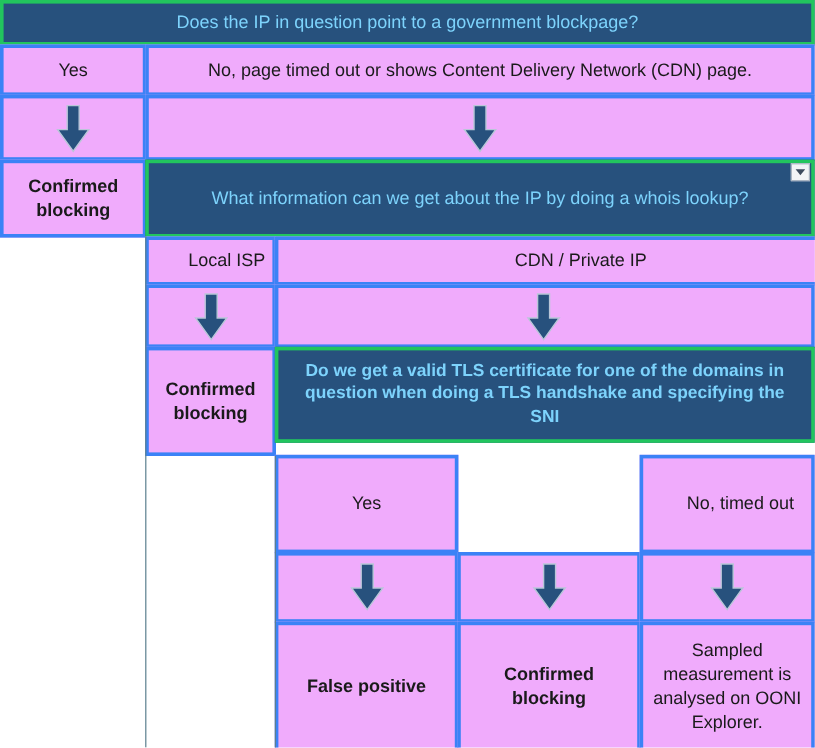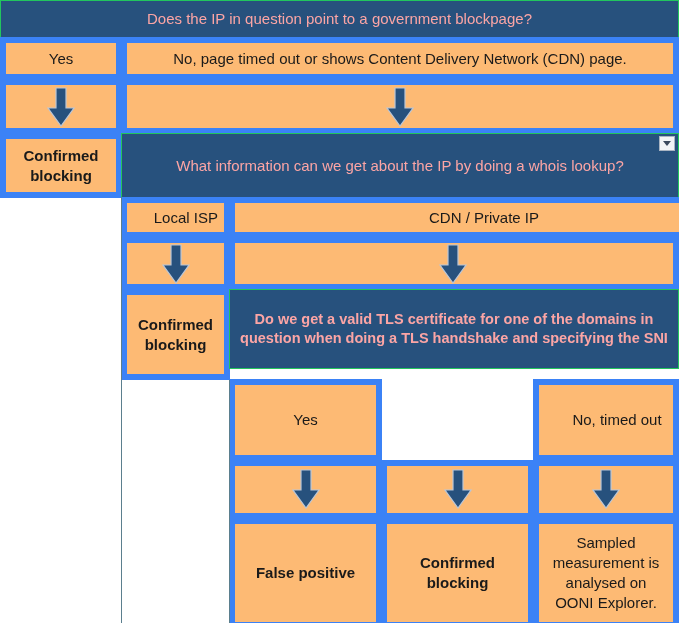--- a/index.html
+++ b/index.html
@@ -24,28 +24,28 @@
   .cell {
     position: absolute;
     box-sizing: border-box;
     display: flex;
     align-items: center;
     justify-content: center;
     text-align: center;
     font-size: 15px;
     line-height: 1.32;
     padding: 2px 6px;
-    background: #fdba74;
-    border: 6px solid #3b82f6;
+    background: #f0abfc;
+    border: 3px solid #3b82f6;
   }
 
   .banner {
     background: #27517d;
-    color: #fca5a5;
-    border: 1px solid #22c55e;
+    color: #7dd3fc;
+    border: 3px solid #22c55e;
     font-size: 15px;
   }
   .banner.small { font-size: 14.5px; }
   .banner.bold { font-weight: bold; }
 
   .bold { font-weight: bold; }
 
   
   .arrow-wrap {
     position: absolute;

